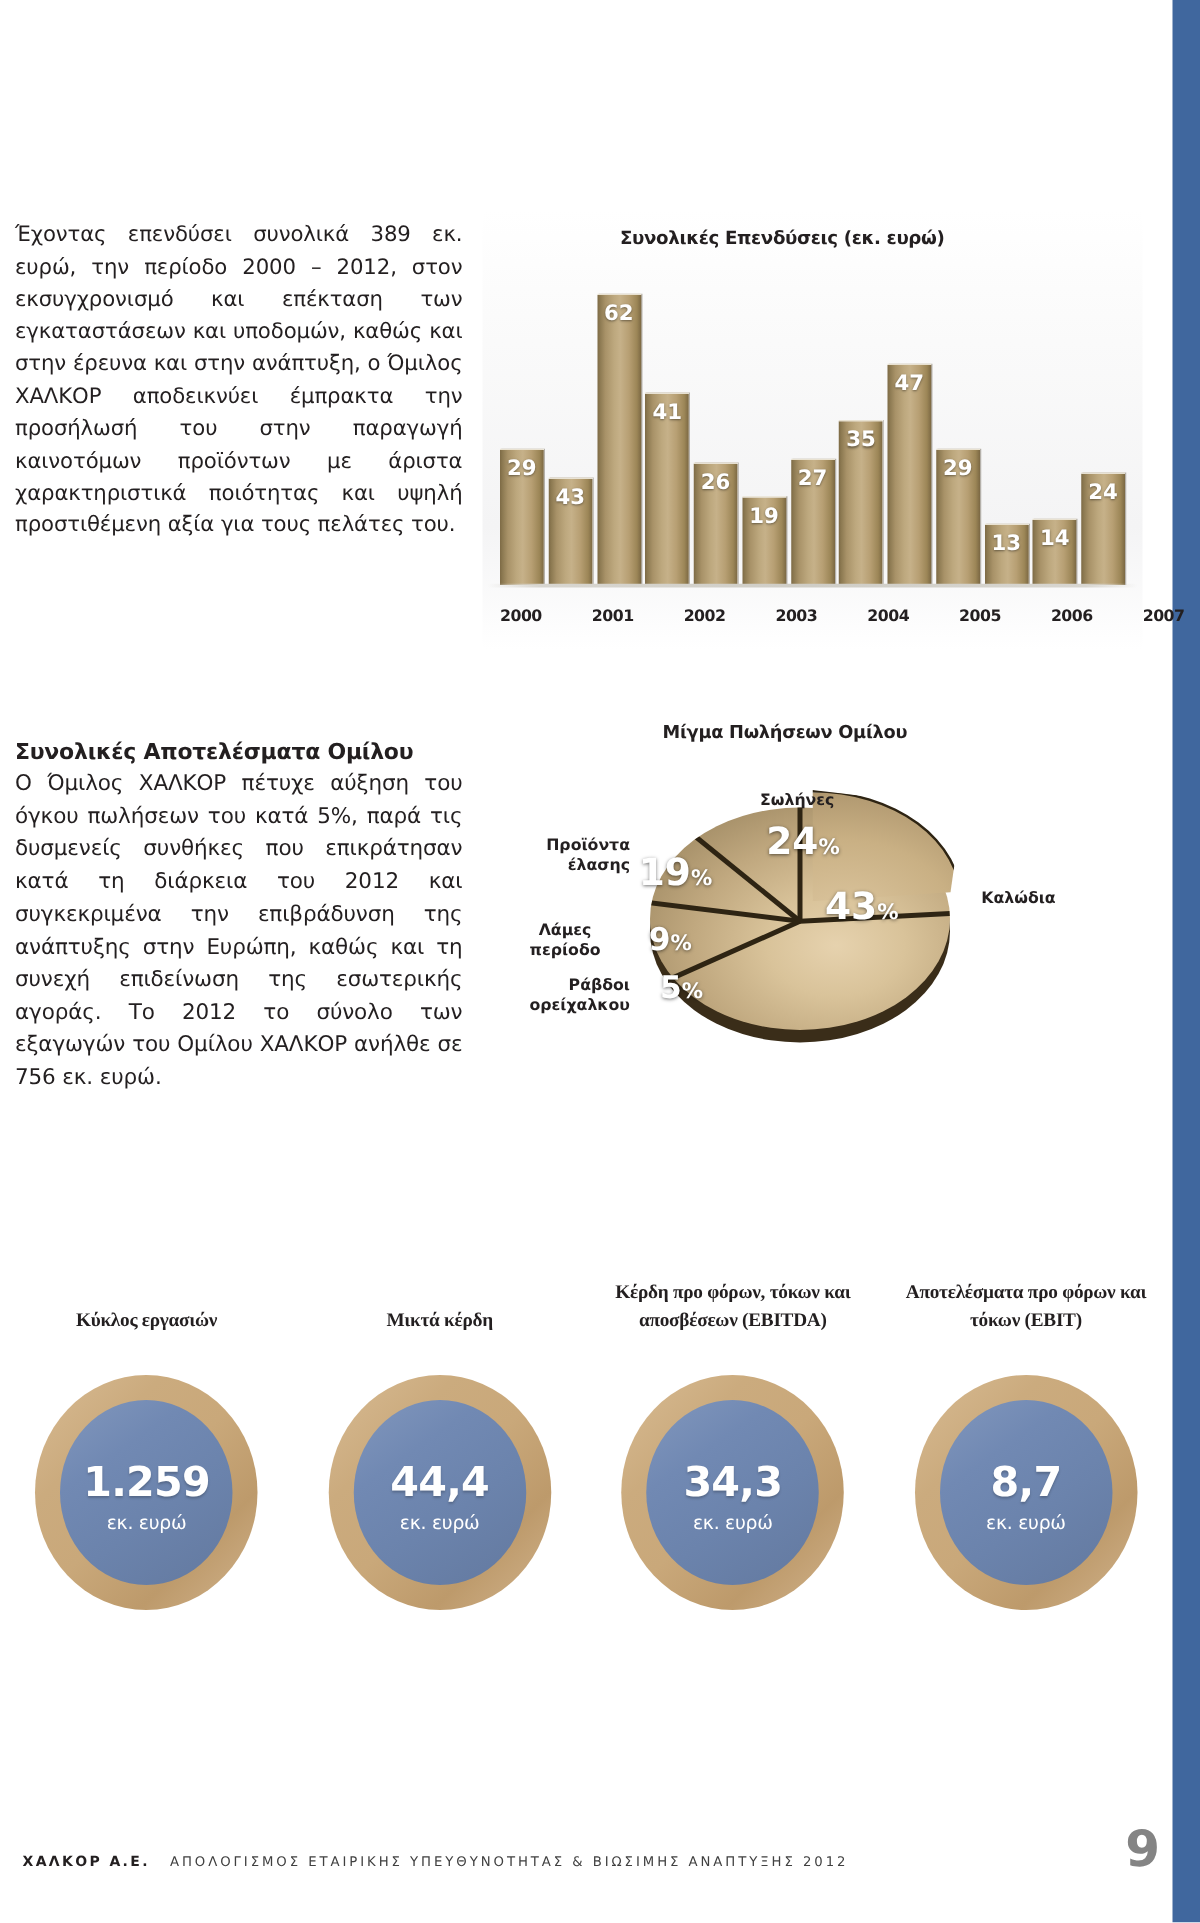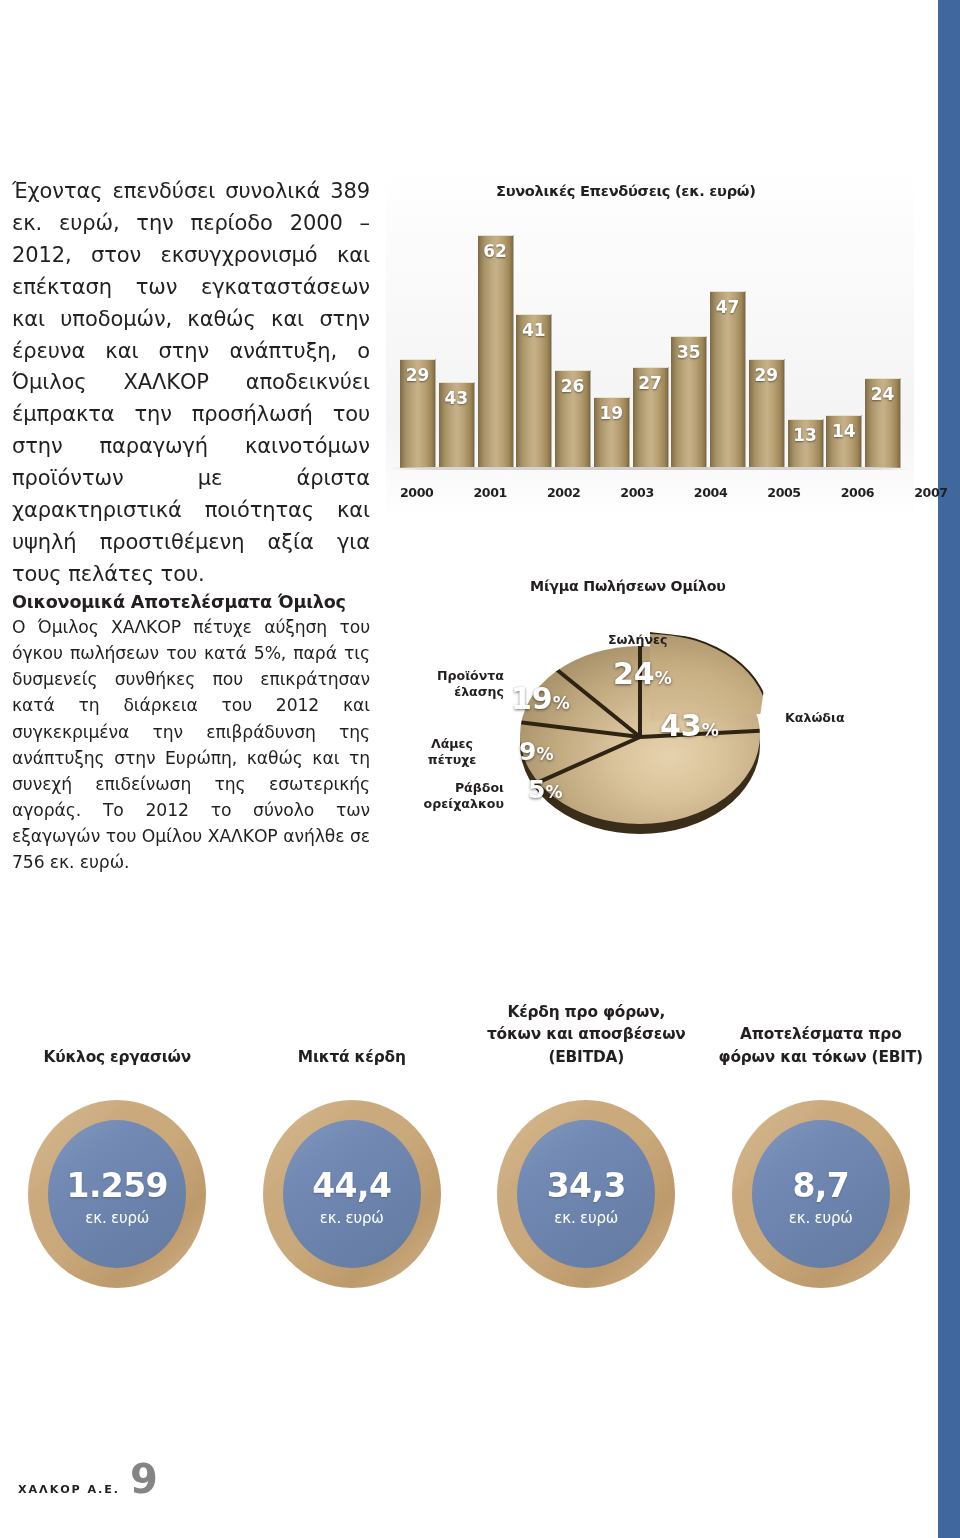--- a/index.html
+++ b/index.html
@@ -17,21 +17,21 @@
     top: 0; right: 0;
     width: 22px; height: 1538px;
     background: #40679e;
   }
 
   
   #intro-text {
     position: absolute;
     left: 12px; top: 176px;
     width: 358px;
-    font-size: 21px;
+    font-size: 17px;
     line-height: 1.52;
     color: #231f20;
     text-align: justify;
     text-justify: inter-word;
     letter-spacing: -0.1px;
   }
 
   
   #bar-chart-panel {
     position: absolute;
@@ -219,20 +219,21 @@
     height: 80px;
     padding: 0 14px;
   }
   .kpi-head-text {
     font-size: 15.4px;
     font-weight: bold;
     color: #231f20;
     text-align: center;
     line-height: 1.46;
     letter-spacing: -0.2px;
+    font-family: Liberation Serif, serif;
   }
   #kpi-circles {
     position: absolute;
     left: 0; top: 1100px;
     width: 938px;
     display: flex;
   }
   .kpi-cell {
     flex: 1;
     display: flex;
@@ -390,21 +391,21 @@
       <div class="year-label">2007</div>
       <div class="year-label">2008</div>
       <div class="year-label">2009</div>
       <div class="year-label">2012</div>
       <div class="year-label">2011</div>
       <div class="year-label">2012</div>
     </div>
 </div>
 
 <div id="results-block">
-  <h2 id="results-heading">Οικονομικά Αποτελέσματα Όμιλος</h2>
+  <h2 id="results-heading">Συνολικές Αποτελέσματα Ομίλου</h2>
   <p id="results-body">Ο Όμιλος ΧΑΛΚΟΡ πέτυχε αύξηση του όγκου πωλήσεων του κατά 5%, παρά τις δυσμενείς συνθήκες που επικράτησαν κατά τη διάρκεια του 2012 και συγκεκριμένα την επιβράδυνση της ανάπτυξης στην Ευρώπη, καθώς και τη συνεχή επιδείνωση της εσωτερικής αγοράς. Το 2012 το σύνολο των εξαγωγών του Ομίλου ΧΑΛΚΟΡ ανήλθε σε 756 εκ. ευρώ.</p>
 </div>
 
 <div id="pie-panel">
   <div id="pie-title">Μίγμα Πωλήσεων Ομίλου</div>
 
   <div id="pie-graphic">
     <div id="pie-base"></div>
     <div id="pie-top">
       <div class="cut" style="transform: rotate(-90deg);"></div>
@@ -437,21 +438,21 @@
   </div>
   <div class="pie-cat" style="left:385px; top:138px;">
     <span>Καλώδια</span>
   </div>
   <div class="pie-cat right-al" style="left:0px; top:96px; width:104px;">
     <div>Προϊόντα</div>
     <div>έλασης</div>
   </div>
   <div class="pie-cat right-al" style="left:0px; top:164px; width:104px;text-align:center;">
     <div>Λάμες</div>
-    <div>πέτυχε</div>
+    <div>περίοδο</div>
   </div>
   <div class="pie-cat right-al" style="left:0px; top:208px; width:104px;">
     <div>Ράβδοι</div>
     <div>ορείχαλκου</div>
   </div>
 </div>
 
 <div id="kpi-headers">
     <div class="kpi-head">
       <div class="kpi-head-text">Κύκλος εργασιών</div>
@@ -496,14 +497,15 @@
         <div class="kpi-inner">
           <div class="kpi-value">8,7</div>
           <div class="kpi-unit">εκ. ευρώ</div>
         </div>
       </div>
     </div>
   </div>
 
 <div id="footer">
   <span id="footer-brand">ΧΑΛΚΟΡ Α.Ε.</span>
+  <span id="footer-caption">ΑΠΟΛΟΓΙΣΜΟΣ ΕΤΑΙΡΙΚΗΣ ΥΠΕΥΘΥΝΟΤΗΤΑΣ &amp; ΒΙΩΣΙΜΗΣ ΑΝΑΠΤΥΞΗΣ 2012</span>
   <span id="page-number">9</span>
 </div>
 
 </body></html>

